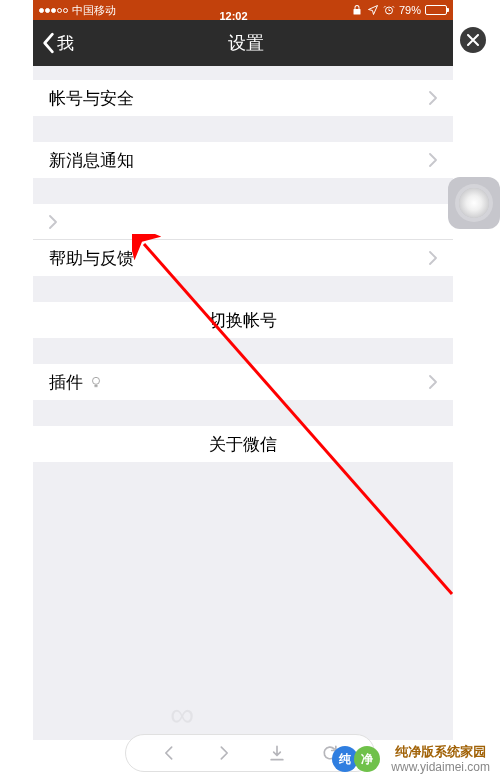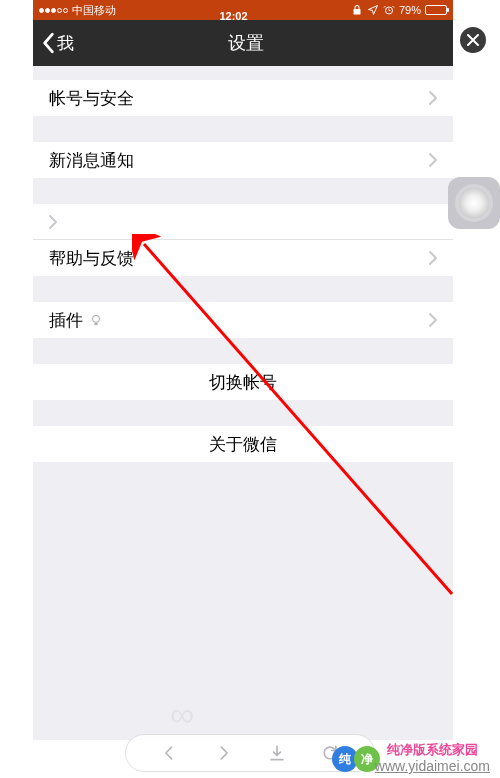--- a/index.html
+++ b/index.html
@@ -168,22 +168,22 @@
     color: #fff; font-weight: bold; font-size: 12px;
   }
   .wm-ball.blue { background: #2f7ee0; }
   .wm-ball.green { background: #6fc14a; margin-left: -8px; }
   .wm-text {
     position: absolute;
     right: 10px;
     bottom: 4px;
     text-align: center;
   }
-  .wm-text .cn { font-size: 13px; color: #ec4899; font-weight: 600; }
-  .wm-text .url { font-size: 14px; color: #888; margin-top: -1px; text-decoration: underline; }
+  .wm-text .cn { font-size: 13px; color: #a16207; font-weight: 600; }
+  .wm-text .url { font-size: 12px; color: #888; margin-top: -1px; }
   .wm-bg {
     position: absolute;
     left: 170px; bottom: 44px;
     font-size: 34px;
     color: rgba(0,0,0,0.05);
   }
 </style>
 </head>
 <body>
 
@@ -269,39 +269,39 @@
       <span class="label">帮助与反馈</span>
       <span class="chevron">
         <svg viewBox="0 0 8 14">
             <path d="M1 1 L7 7 L1 13" stroke="#c7c7cc" stroke-width="1.8" fill="none" stroke-linecap="round" stroke-linejoin="round"></path>
           </svg>
       </span>
     </div>
   </div>
 
   <div class="group">
+    <div class="cell center">
+      <span class="label">切换帐号</span>
+    </div>
+  </div>
+
+  <div class="group">
     <div class="cell">
       <span class="label">
         <span>插件</span>
         <svg class="bulb-icon" viewBox="0 0 24 24">
           <circle cx="12" cy="10" r="6" fill="none" stroke="#9c9c9c" stroke-width="1.5"></circle>
           <path d="M10 18h4M10 20h4" stroke="#9c9c9c" stroke-width="1.5" stroke-linecap="round"></path>
         </svg>
       </span>
       <span class="chevron">
         <svg viewBox="0 0 8 14">
             <path d="M1 1 L7 7 L1 13" stroke="#c7c7cc" stroke-width="1.8" fill="none" stroke-linecap="round" stroke-linejoin="round"></path>
           </svg>
       </span>
-    </div>
-  </div>
-
-  <div class="group">
-    <div class="cell center">
-      <span class="label">切换帐号</span>
     </div>
   </div>
 
   <div class="group">
     <div class="cell center">
       <span class="label">关于微信</span>
     </div>
   </div>
 
 </div>

